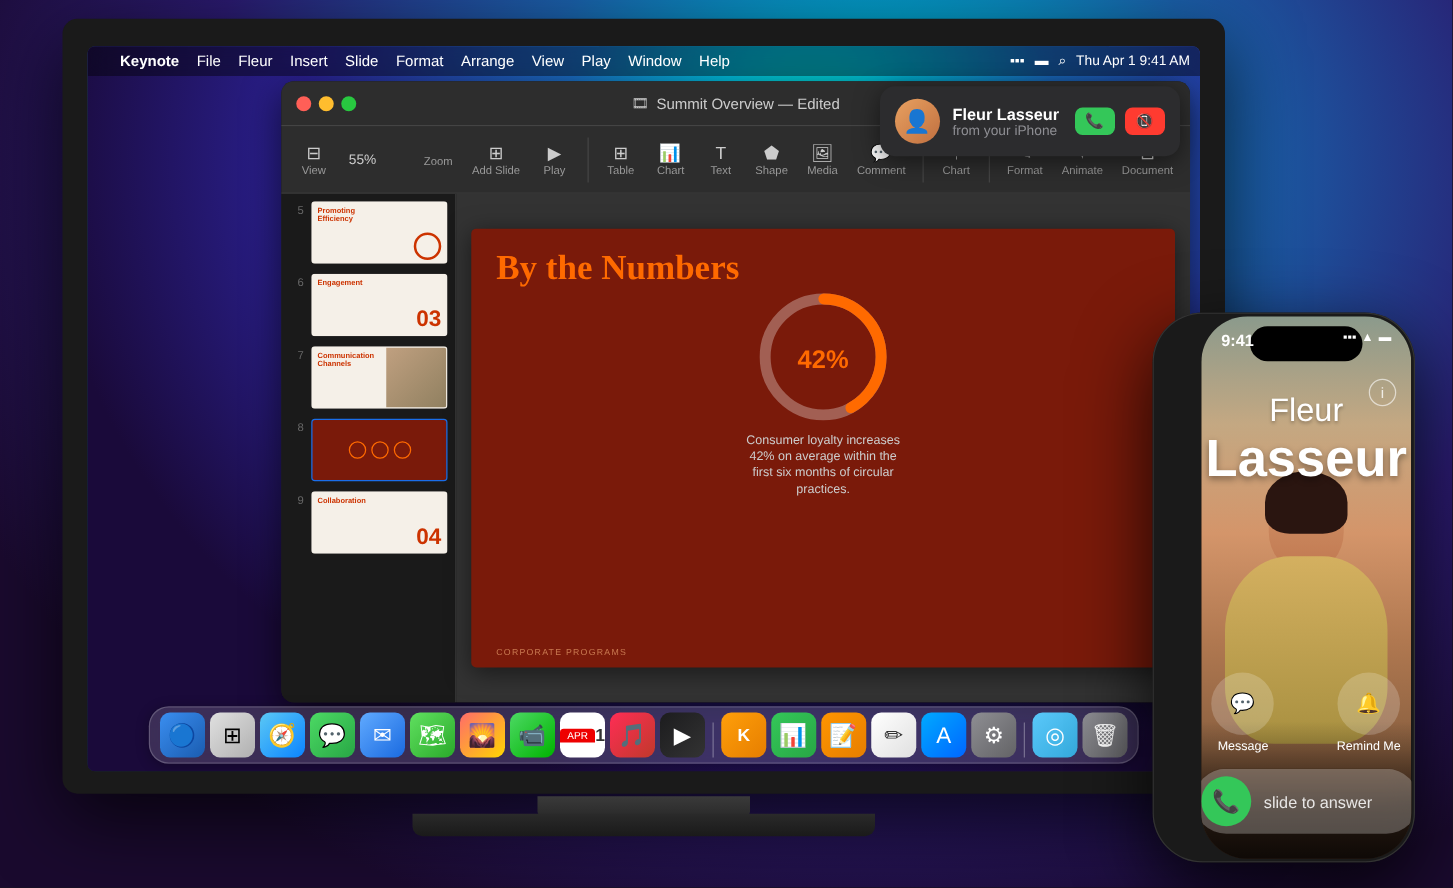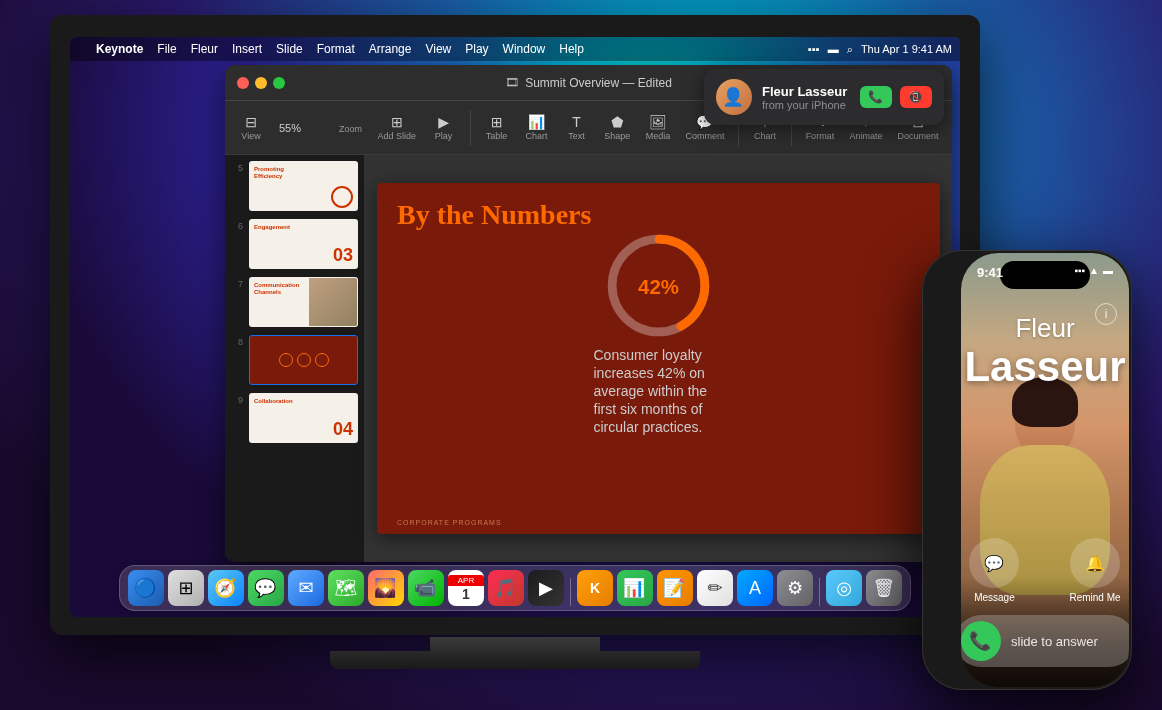--- a/index.html
+++ b/index.html
@@ -403,23 +403,23 @@
       align-items: center;
       gap: 8px;
     }
 
     .donut-svg {
       width: 105px;
       height: 105px;
     }
 
     .donut-label {
-      font-size: 14px;
+      font-size: 10px;
       color: #ccc;
-      text-align: left;
+      text-align: center;
       max-width: 130px;
       line-height: 1.3;
     }
 
     .slide-footer {
       position: absolute;
       bottom: 8px;
       left: 20px;
       font-size: 7px;
       color: #c87850;
@@ -848,21 +848,21 @@
         </div>
         <div class="dock-item" style="background:linear-gradient(135deg,#e0e0e0,#b0b0b0);">
           <span style="font-size:18px;">⊞</span>
         </div>
         <div class="dock-item" style="background:linear-gradient(135deg,#5bc8f5,#0a84ff);color:white;font-size:18px;">🧭</div>
         <div class="dock-item" style="background:linear-gradient(135deg,#4cd964,#28a745);color:white;font-size:18px;">💬</div>
         <div class="dock-item" style="background:linear-gradient(135deg,#60aaff,#1a6ae0);color:white;font-size:18px;">✉</div>
         <div class="dock-item" style="background:linear-gradient(135deg,#60e060,#2aaa2a);color:white;font-size:18px;">🗺</div>
         <div class="dock-item" style="background:linear-gradient(135deg,#ff6b6b,#ffd700);color:white;font-size:18px;">🌄</div>
         <div class="dock-item" style="background:linear-gradient(135deg,#4cd964,#00b300);color:white;font-size:18px;">📹</div>
-        <div class="dock-item" style="background:#fff;font-size:14px;color:#e00;display:flex;flex-direction:column;align-items:center;justify-content:center;">
+        <div class="dock-item" style="background:#fff;font-size:14px;color:#e00;display:flex;flex-direction:row;align-items:center;justify-content:center;">
           <span style="background:#e00;color:white;width:100%;text-align:center;font-size:8px;border-radius:3px 3px 0 0;padding:1px;">APR</span>
           <span style="font-size:14px;font-weight:700;color:#333;">1</span>
         </div>
         <div class="dock-item" style="background:linear-gradient(135deg,#ff2d55,#c0392b);color:white;font-size:18px;">🎵</div>
         <div class="dock-item" style="background:linear-gradient(135deg,#1c1c1e,#333);color:white;font-size:18px;">▶</div>
         <div class="dock-divider"></div>
         <div class="dock-item" style="background:linear-gradient(135deg,#ff9f0a,#e67e00);color:white;font-size:14px;font-weight:700;">K</div>
         <div class="dock-item" style="background:linear-gradient(135deg,#34c759,#28a745);color:white;font-size:18px;">📊</div>
         <div class="dock-item" style="background:linear-gradient(135deg,#ff9500,#e67e00);color:white;font-size:18px;">📝</div>
         <div class="dock-item" style="background:linear-gradient(135deg,#fff,#e0e0e0);color:#333;font-size:18px;">✏</div>

